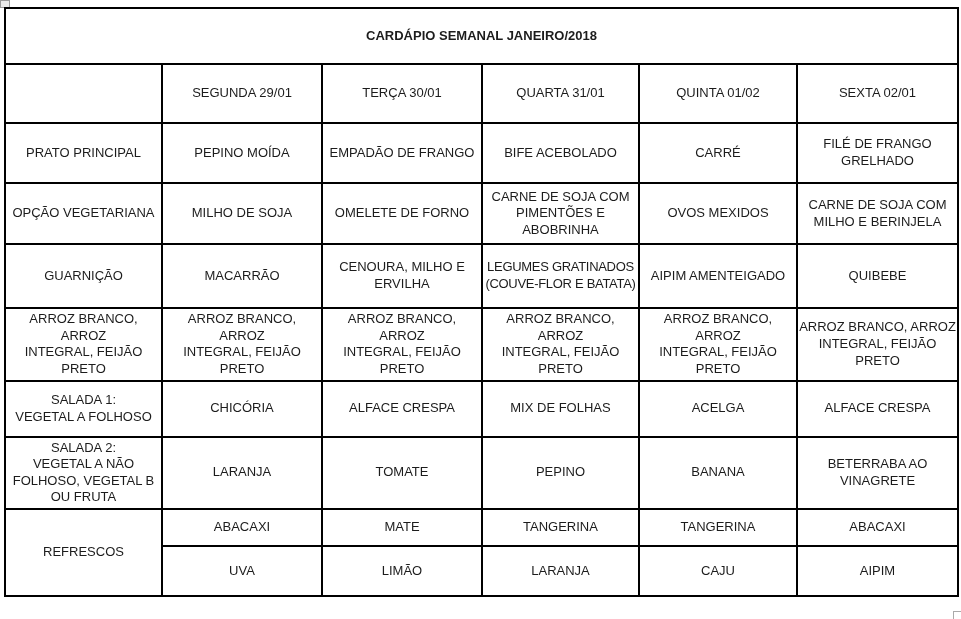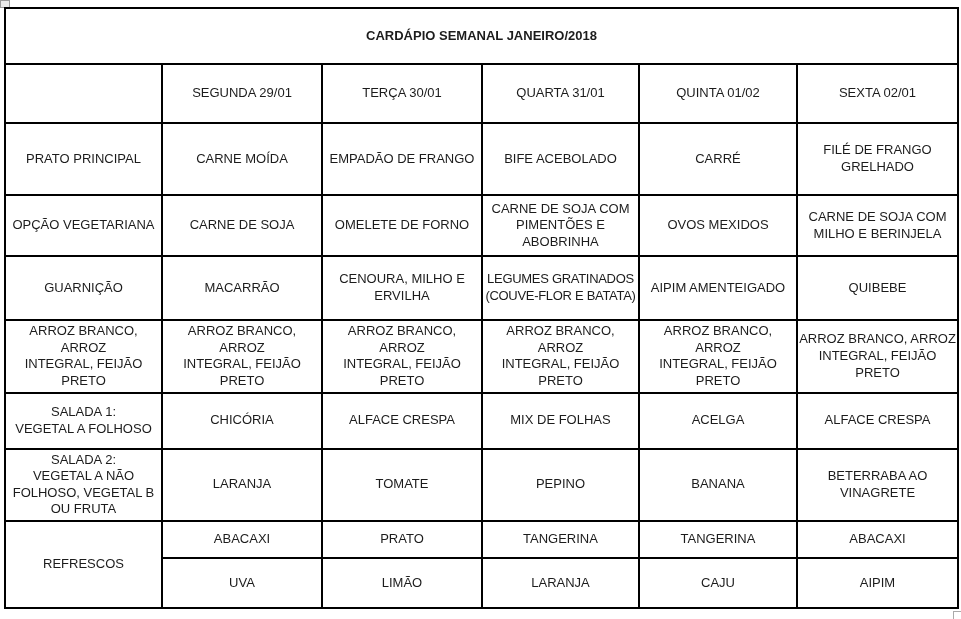--- a/index.html
+++ b/index.html
@@ -84,33 +84,33 @@
 
   <tr style="height:59px">
     <td class="header-cell"></td>
     <td class="header-cell">SEGUNDA 29/01</td>
     <td class="header-cell">TERÇA 30/01</td>
     <td class="header-cell">QUARTA 31/01</td>
     <td class="header-cell">QUINTA 01/02</td>
     <td class="header-cell">SEXTA 02/01</td>
   </tr>
 
-  <tr style="height:72px">
+  <tr style="height:60px">
     <td class="label-cell">PRATO PRINCIPAL</td>
-    <td>CARNE MOÍDA</td>
+    <td>PEPINO MOÍDA</td>
     <td>EMPADÃO DE FRANGO</td>
     <td>BIFE ACEBOLADO</td>
     <td>CARRÉ</td>
     <td>FILÉ DE FRANGO
 GRELHADO</td>
   </tr>
 
   <tr style="height:61px">
     <td class="label-cell">OPÇÃO VEGETARIANA</td>
-    <td>CARNE DE SOJA</td>
+    <td>MILHO DE SOJA</td>
     <td>OMELETE DE FORNO</td>
     <td>CARNE DE SOJA COM
 PIMENTÕES E
 ABOBRINHA</td>
     <td>OVOS MEXIDOS</td>
     <td>CARNE DE SOJA COM
 MILHO E BERINJELA</td>
   </tr>
 
   <tr style="height:64px">
@@ -164,21 +164,21 @@
     <td>TOMATE</td>
     <td>PEPINO</td>
     <td>BANANA</td>
     <td>BETERRABA AO
 VINAGRETE</td>
   </tr>
 
   <tr style="height:37px">
     <td class="label-cell" rowspan="2">REFRESCOS</td>
     <td>ABACAXI</td>
-    <td>PRATO</td>
+    <td>MATE</td>
     <td>TANGERINA</td>
     <td>TANGERINA</td>
     <td>ABACAXI</td>
   </tr>
 
   <tr style="height:50px">
     <td>UVA</td>
     <td>LIMÃO</td>
     <td>LARANJA</td>
     <td>CAJU</td>

